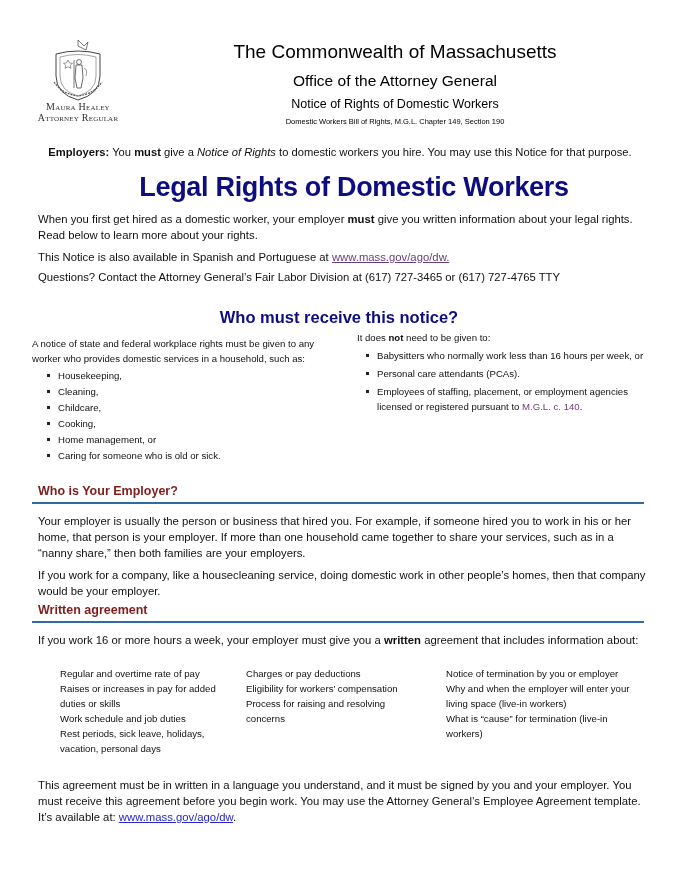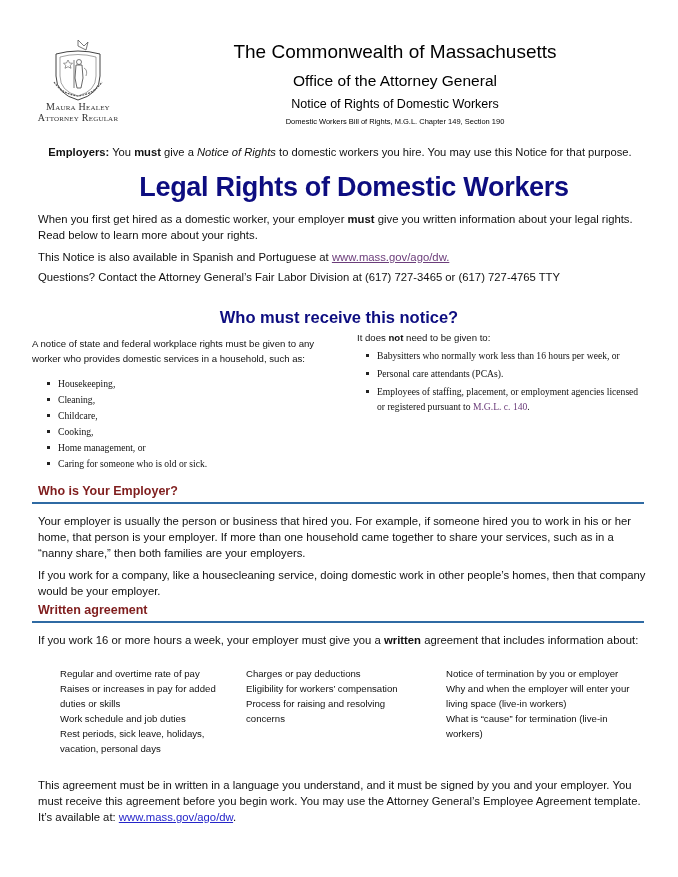--- a/index.html
+++ b/index.html
@@ -30,24 +30,24 @@
   .p-q { top: 269px; left: 38px; width: 610px; }
 
   a.visited { color: #6b3c7a; text-decoration: underline; }
   a.blue { color: #2525c9; text-decoration: underline; }
 
   .who-title { top: 308px; left: 0; width: 678px; text-align: center; font-size: 16.5px; font-weight: bold; color: #0d0d80; }
 
   .col-l { top: 336px; left: 32px; width: 300px; font-size: 9.6px; line-height: 15px; color: #111; }
   .col-r { top: 330px; left: 357px; width: 290px; font-size: 9.6px; line-height: 15px; color: #111; }
 
-  ul.sq { list-style: none; font-family: Liberation Serif, serif; }
+  ul.sq { list-style: none; }
   ul.sq li { position: relative; padding-left: 16px; }
   ul.sq li::before { content: ""; position: absolute; left: 5px; top: 6px; width: 3px; height: 3px; background: #222; }
-  .col-l ul.sq { margin-left: 10px; margin-top: 10px; }
+  .col-l ul.sq { margin-left: 10px; margin-top: 2px; }
   .col-l ul.sq li { margin-bottom: 1px; }
   .col-r ul.sq { margin-left: 4px; margin-top: 3px; }
   .col-r ul.sq li { margin-bottom: 3px; }
   .mgl { color: #6b3c7a; }
 
   .sec-title { left: 38px; font-size: 12.5px; font-weight: bold; color: #7f1d1d; }
   .sec-rule { left: 32px; width: 612px; height: 2px; background: #2f6aa3; }
   .st-employer { top: 484px; }
   .sr-employer { top: 502px; }
   .st-written { top: 603px; }

